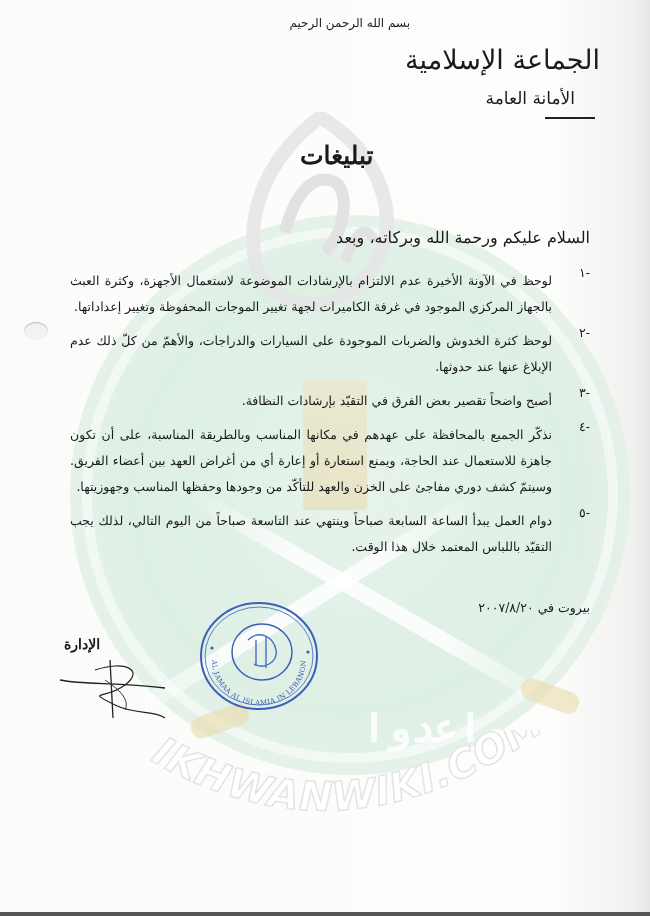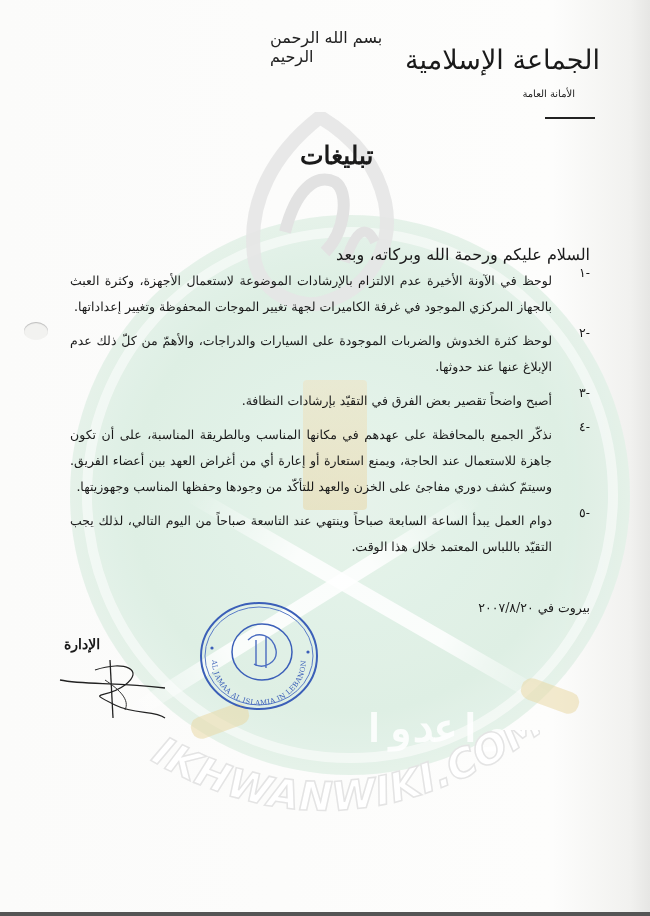--- a/index.html
+++ b/index.html
@@ -54,46 +54,46 @@
       position: absolute; left: 362px; top: 705px;
       font-size: 40px; font-weight: bold; color: rgba(255,255,255,0.85);
       font-family: Liberation Mono, monospace;
     }
     .wm-site {
       position: absolute; left: 140px; top: 730px; width: 400px; height: 100px;
     }
 
     
     .basmala {
-      position: absolute; left: 270px; top: 28px; width: 140px;
-      font-size: 16px; text-align: left; color: #222;
+      position: absolute; left: 270px; top: 16px; width: 140px;
+      font-size: 12px; text-align: right; color: #222;
       font-family: "DejaVu Sans", sans-serif;
     }
     .org-name {
       position: absolute; right: 50px; top: 44px;
       font-size: 27px; color: #1a1a1a;
       font-family: "DejaVu Serif", serif;
     }
     .org-sub {
       position: absolute; right: 75px; top: 88px;
-      font-size: 10px; color: #1a1a1a;
+      font-size: 17px; color: #1a1a1a;
     }
     .org-rule {
       position: absolute; left: 545px; top: 117px; width: 50px; height: 2px; background: #222;
     }
     .doc-title {
       position: absolute; left: 300px; top: 141px; width: 70px;
       font-size: 25px; font-weight: bold; text-align: center;
     }
     .salutation {
       position: absolute; right: 60px; top: 184px;
       font-size: 16px;
     }
     .greeting {
-      position: absolute; right: 60px; top: 245px;
+      position: absolute; right: 60px; top: 228px;
       font-size: 16px;
       margin-left: 7px;
     }
     .items {
       position: absolute; left: 70px; right: 60px; top: 260px;
       direction: rtl; font-size: 12.5px; line-height: 26px;
     }
     .item { display: flex; flex-direction: row; }
     .item-num { width: 38px; flex: 0 0 38px; text-align: right; }
     .item-text { flex: 1; text-align: justify; margin-top: 8px; }

